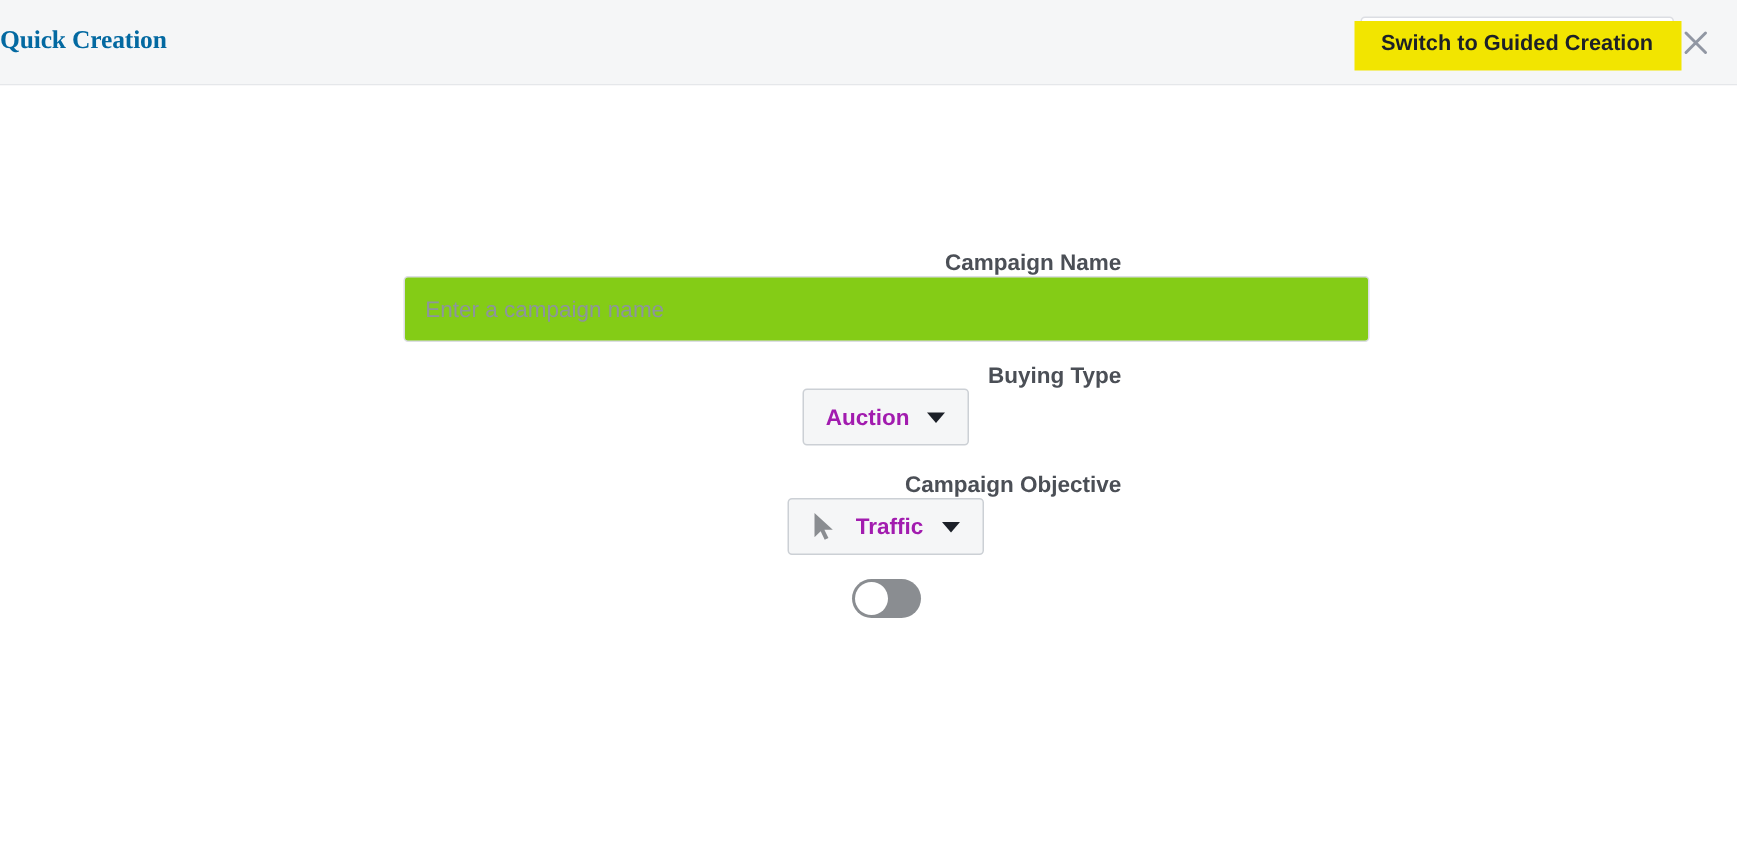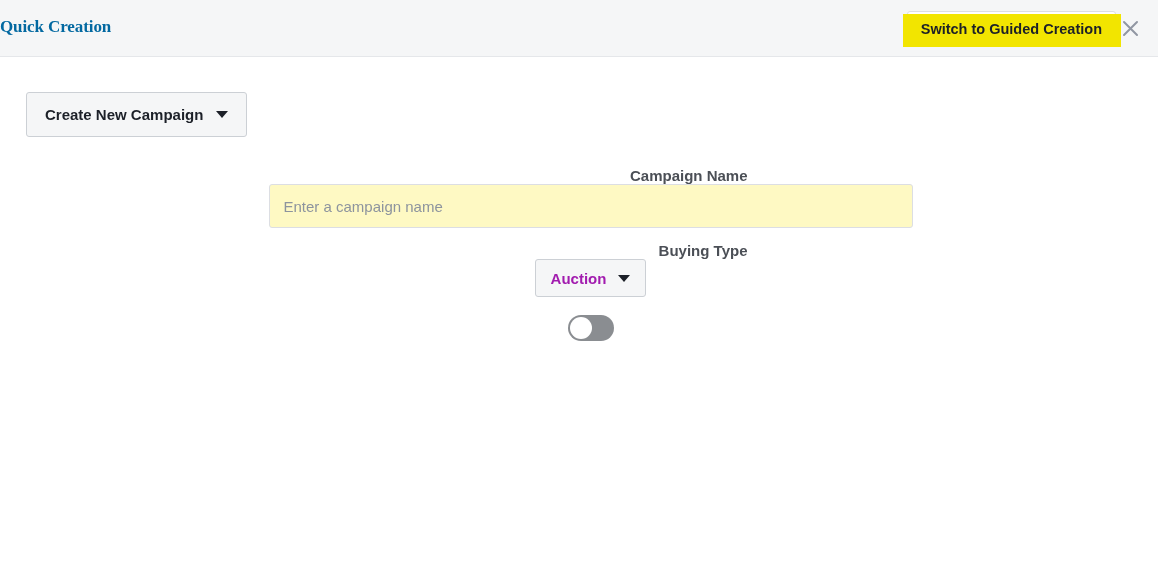--- a/index.html
+++ b/index.html
@@ -157,21 +157,21 @@
   .row-objective { height: 71px; }
   .row-split-test { height: 59px; }
   .row-cbo { height: 59px; }
 
   .text-input {
     width: 644px;
     height: 44px;
     box-sizing: border-box;
     border: 1px solid #dcdee3;
     border-radius: 3px;
-    background: #fef9c3;
+    background: #84cc16;
     font-family: "Liberation Sans", sans-serif;
     font-size: 15px;
     color: #1c2028;
     padding: 0 14px;
     outline: none;
   }
   .text-input::placeholder {
     color: #8d949e;
   }
 
@@ -233,44 +233,52 @@
     <div class="close-btn">
       <svg width="17" height="17" viewBox="0 0 17 17">
         <path d="M2 2 L15 15 M15 2 L2 15" stroke="#9197a3" stroke-width="2" fill="none" stroke-linecap="round"></path>
       </svg>
     </div>
   </div>
 </div>
 
 <div class="dialog-body">
 
-  <div class="create-btn">
-    <span class="btn-text">Create New Campaign</span>
-    <span class="caret"></span>
-  </div>
 
   <div class="form">
 
     <div class="form-row row-campaign-name">
       <div class="row-label">Campaign Name</div>
       <div class="row-control">
         <input class="text-input" type="text" placeholder="Enter a campaign name" style="">
       </div>
     </div>
 
     <div class="form-row row-buying-type">
       <div class="row-label">Buying Type</div>
       <div class="row-control">
         <div class="select-btn">
           <span class="sel-text">Auction</span>
           <span class="caret"></span>
         </div>
       </div>
     </div>
 
+    <div class="form-row row-objective">
+      <div class="row-label">Campaign Objective</div>
+      <div class="row-control">
+        <div class="select-btn">
+          <svg class="cursor-icon" width="17" height="20" viewBox="0 0 17 20">
+            <path d="M2 1 L2 17.2 L6.1 13.2 L8.8 18.8 L11.3 17.6 L8.6 12.2 L14.2 12.2 Z" fill="#8a8d91"></path>
+          </svg>
+          <span class="sel-text">Traffic</span>
+          <span class="caret"></span>
+        </div>
+      </div>
+    </div>
 
 
     <div class="form-row row-cbo">
       <div class="row-control">
         <div class="toggle">
           <span class="knob"></span>
         </div>
       </div>
     </div>
 

